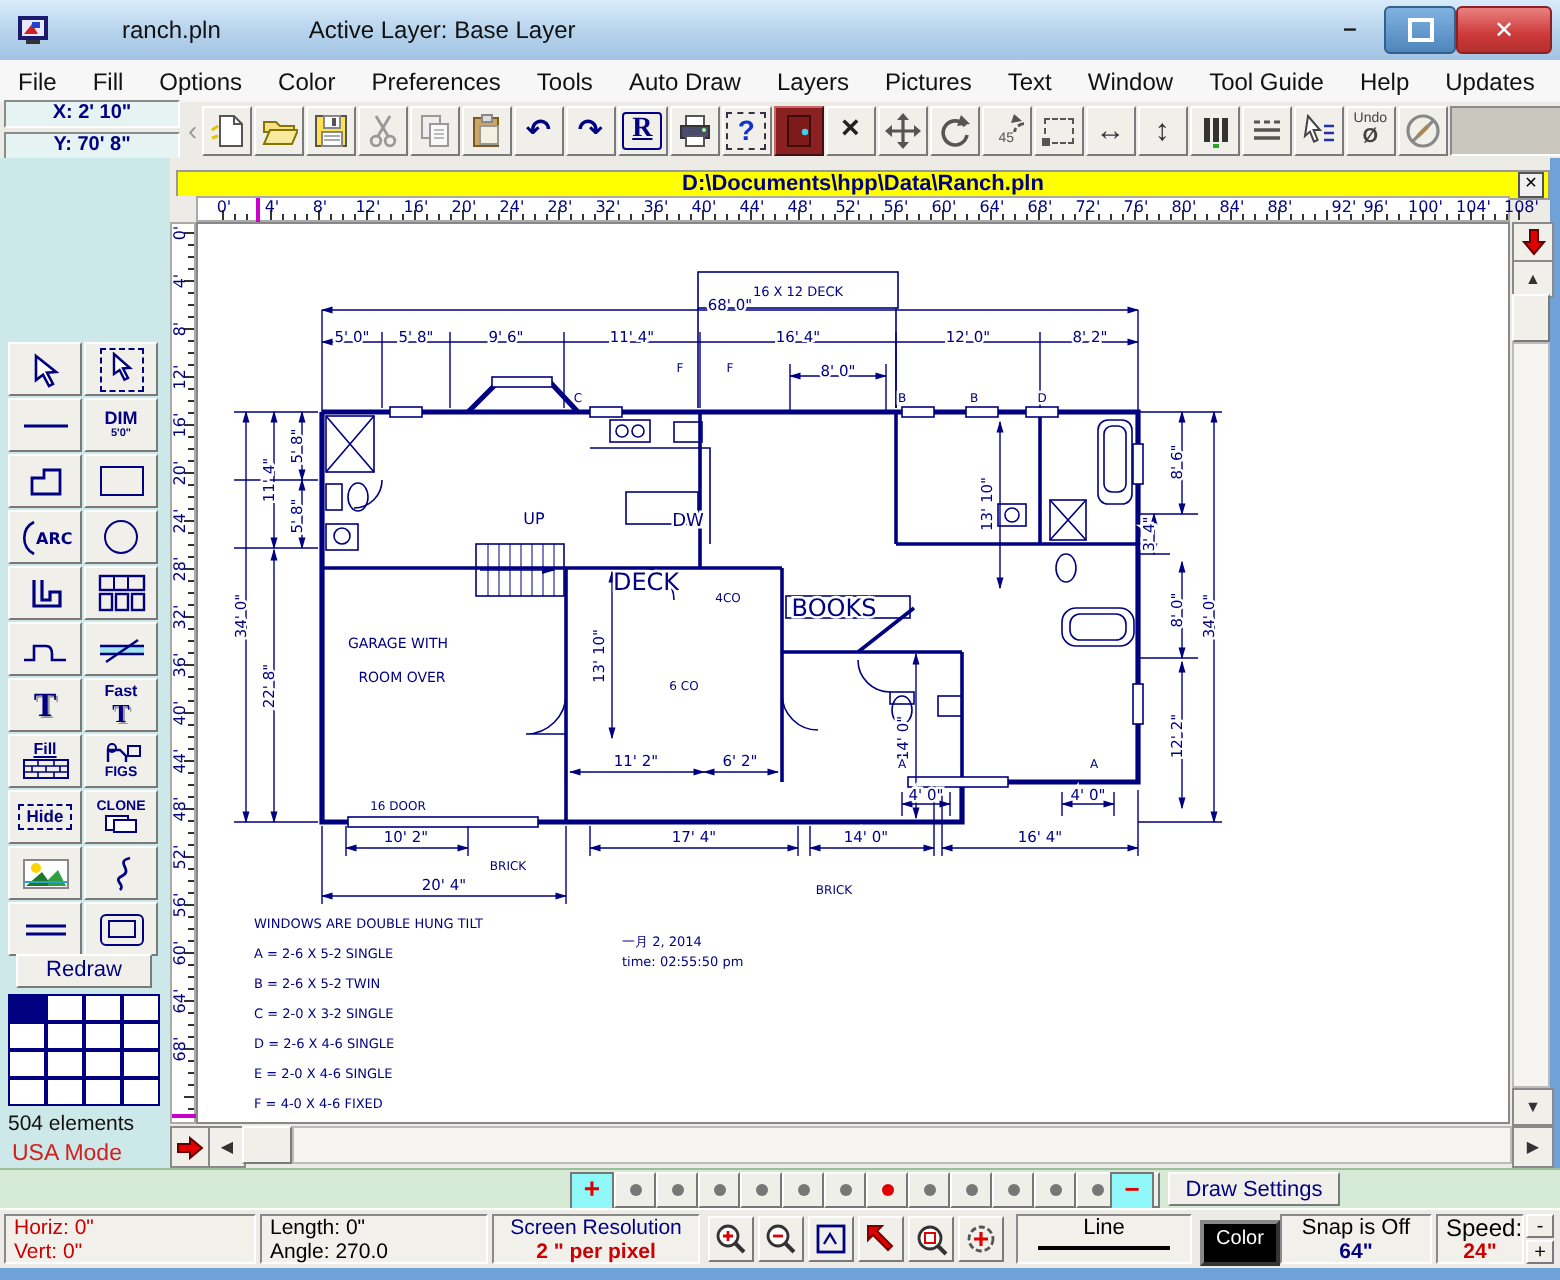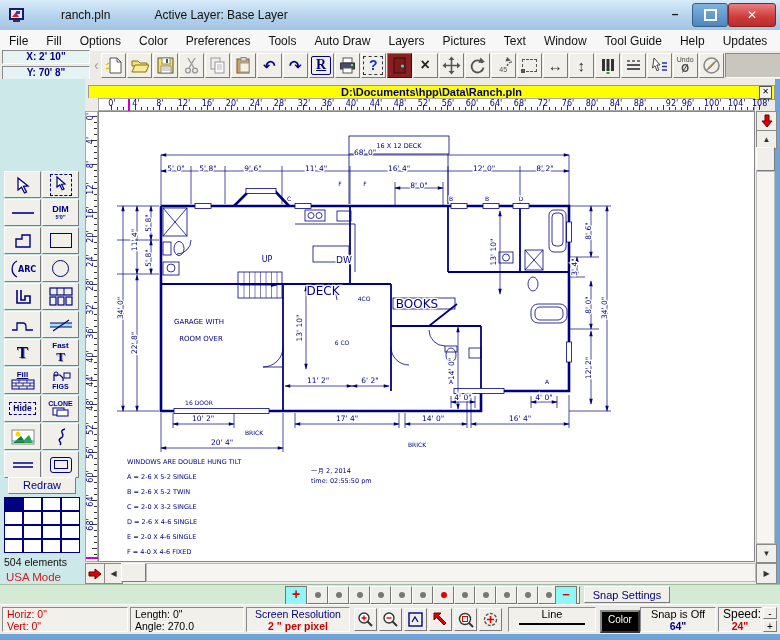--- a/index.html
+++ b/index.html
@@ -886,21 +886,21 @@
       </div>
       <div class="ldot">
         <span style="width: 6px; height: 6px; border-radius: 50%; background: rgb(119, 119, 119);"></span>
       </div>
       <div class="ldot">
         <span style="width: 6px; height: 6px; border-radius: 50%; background: rgb(119, 119, 119);"></span>
       </div>
     </div>
   <div class="abs" style="left:555px;top:1px;width:20px;height:17px;background:#8FF7F7;border:1px solid #777;color:#E00000;font-weight:bold;font-size:13px;text-align:center;line-height:15px">−</div>
   <div class="abs btn" style="left:584px;top:1px;width:86px;height:17px">
-      <span style="color:#000080;font-size:11px">Snap Settings</span>
+      <span style="color:#000080;font-size:11px">Draw Settings</span>
     </div>
 </div>
 
 <div id="statusbar" class="abs">
   <div class="spnl" style="left:2px;width:126px">
     <div class="red">Horiz: 0"</div>
     <div class="red">Vert:  0"</div>
   </div>
   <div class="spnl" style="left:130px;width:114px">
     <div>Length:  0"</div>

